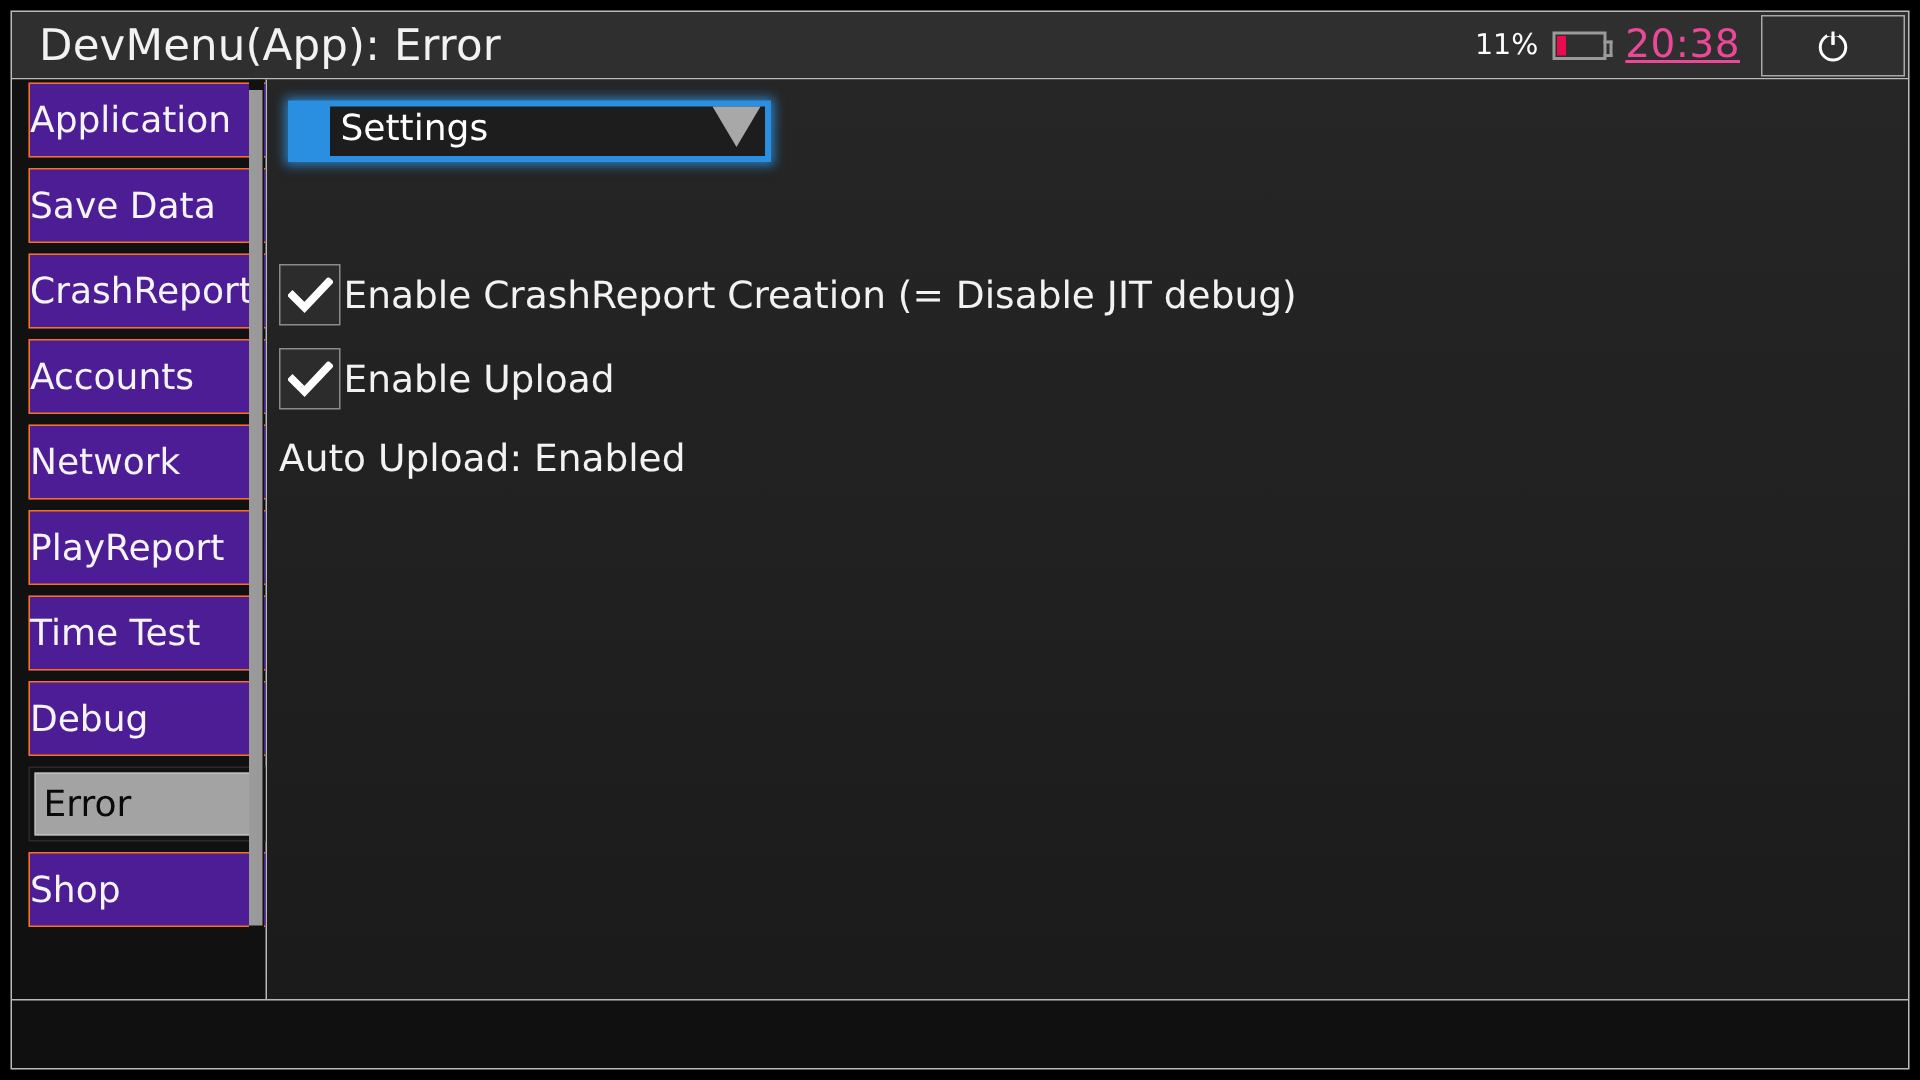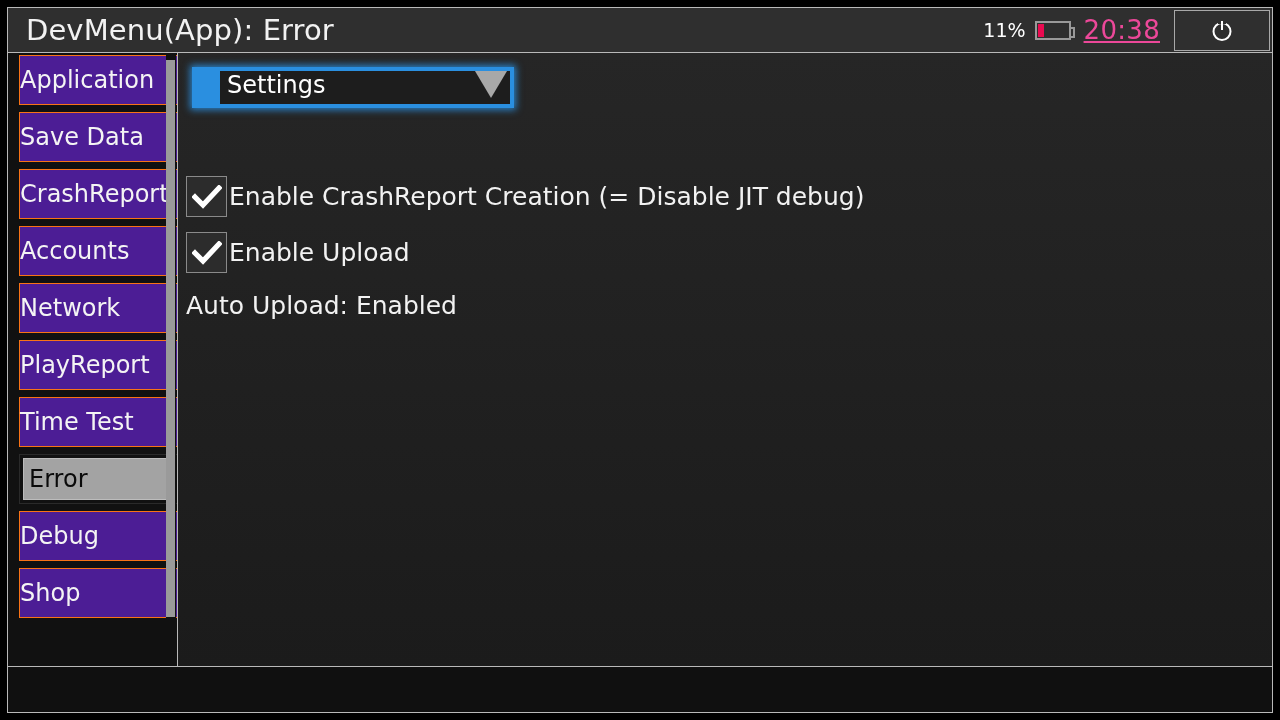--- a/index.html
+++ b/index.html
@@ -291,28 +291,28 @@
         </div>
         <div class="nav-item">
           <span class="nav-label">Network</span>
         </div>
         <div class="nav-item">
           <span class="nav-label">PlayReport</span>
         </div>
         <div class="nav-item">
           <span class="nav-label">Time Test</span>
         </div>
+        <div class="nav-item">
+          <span class="nav-label">Debug</span>
+        </div>
+
         <div class="nav-item selected">
           <div class="sel-inner">
             <span class="nav-label">Error</span>
           </div>
-        </div>
-
-        <div class="nav-item">
-          <span class="nav-label">Debug</span>
         </div>
 
         <div class="nav-item wide">
           <span class="nav-label">Shop</span>
         </div>
 
       </div>
 
       <div id="sidebar-scroll-track">
         <div id="sidebar-scroll-thumb"></div>

